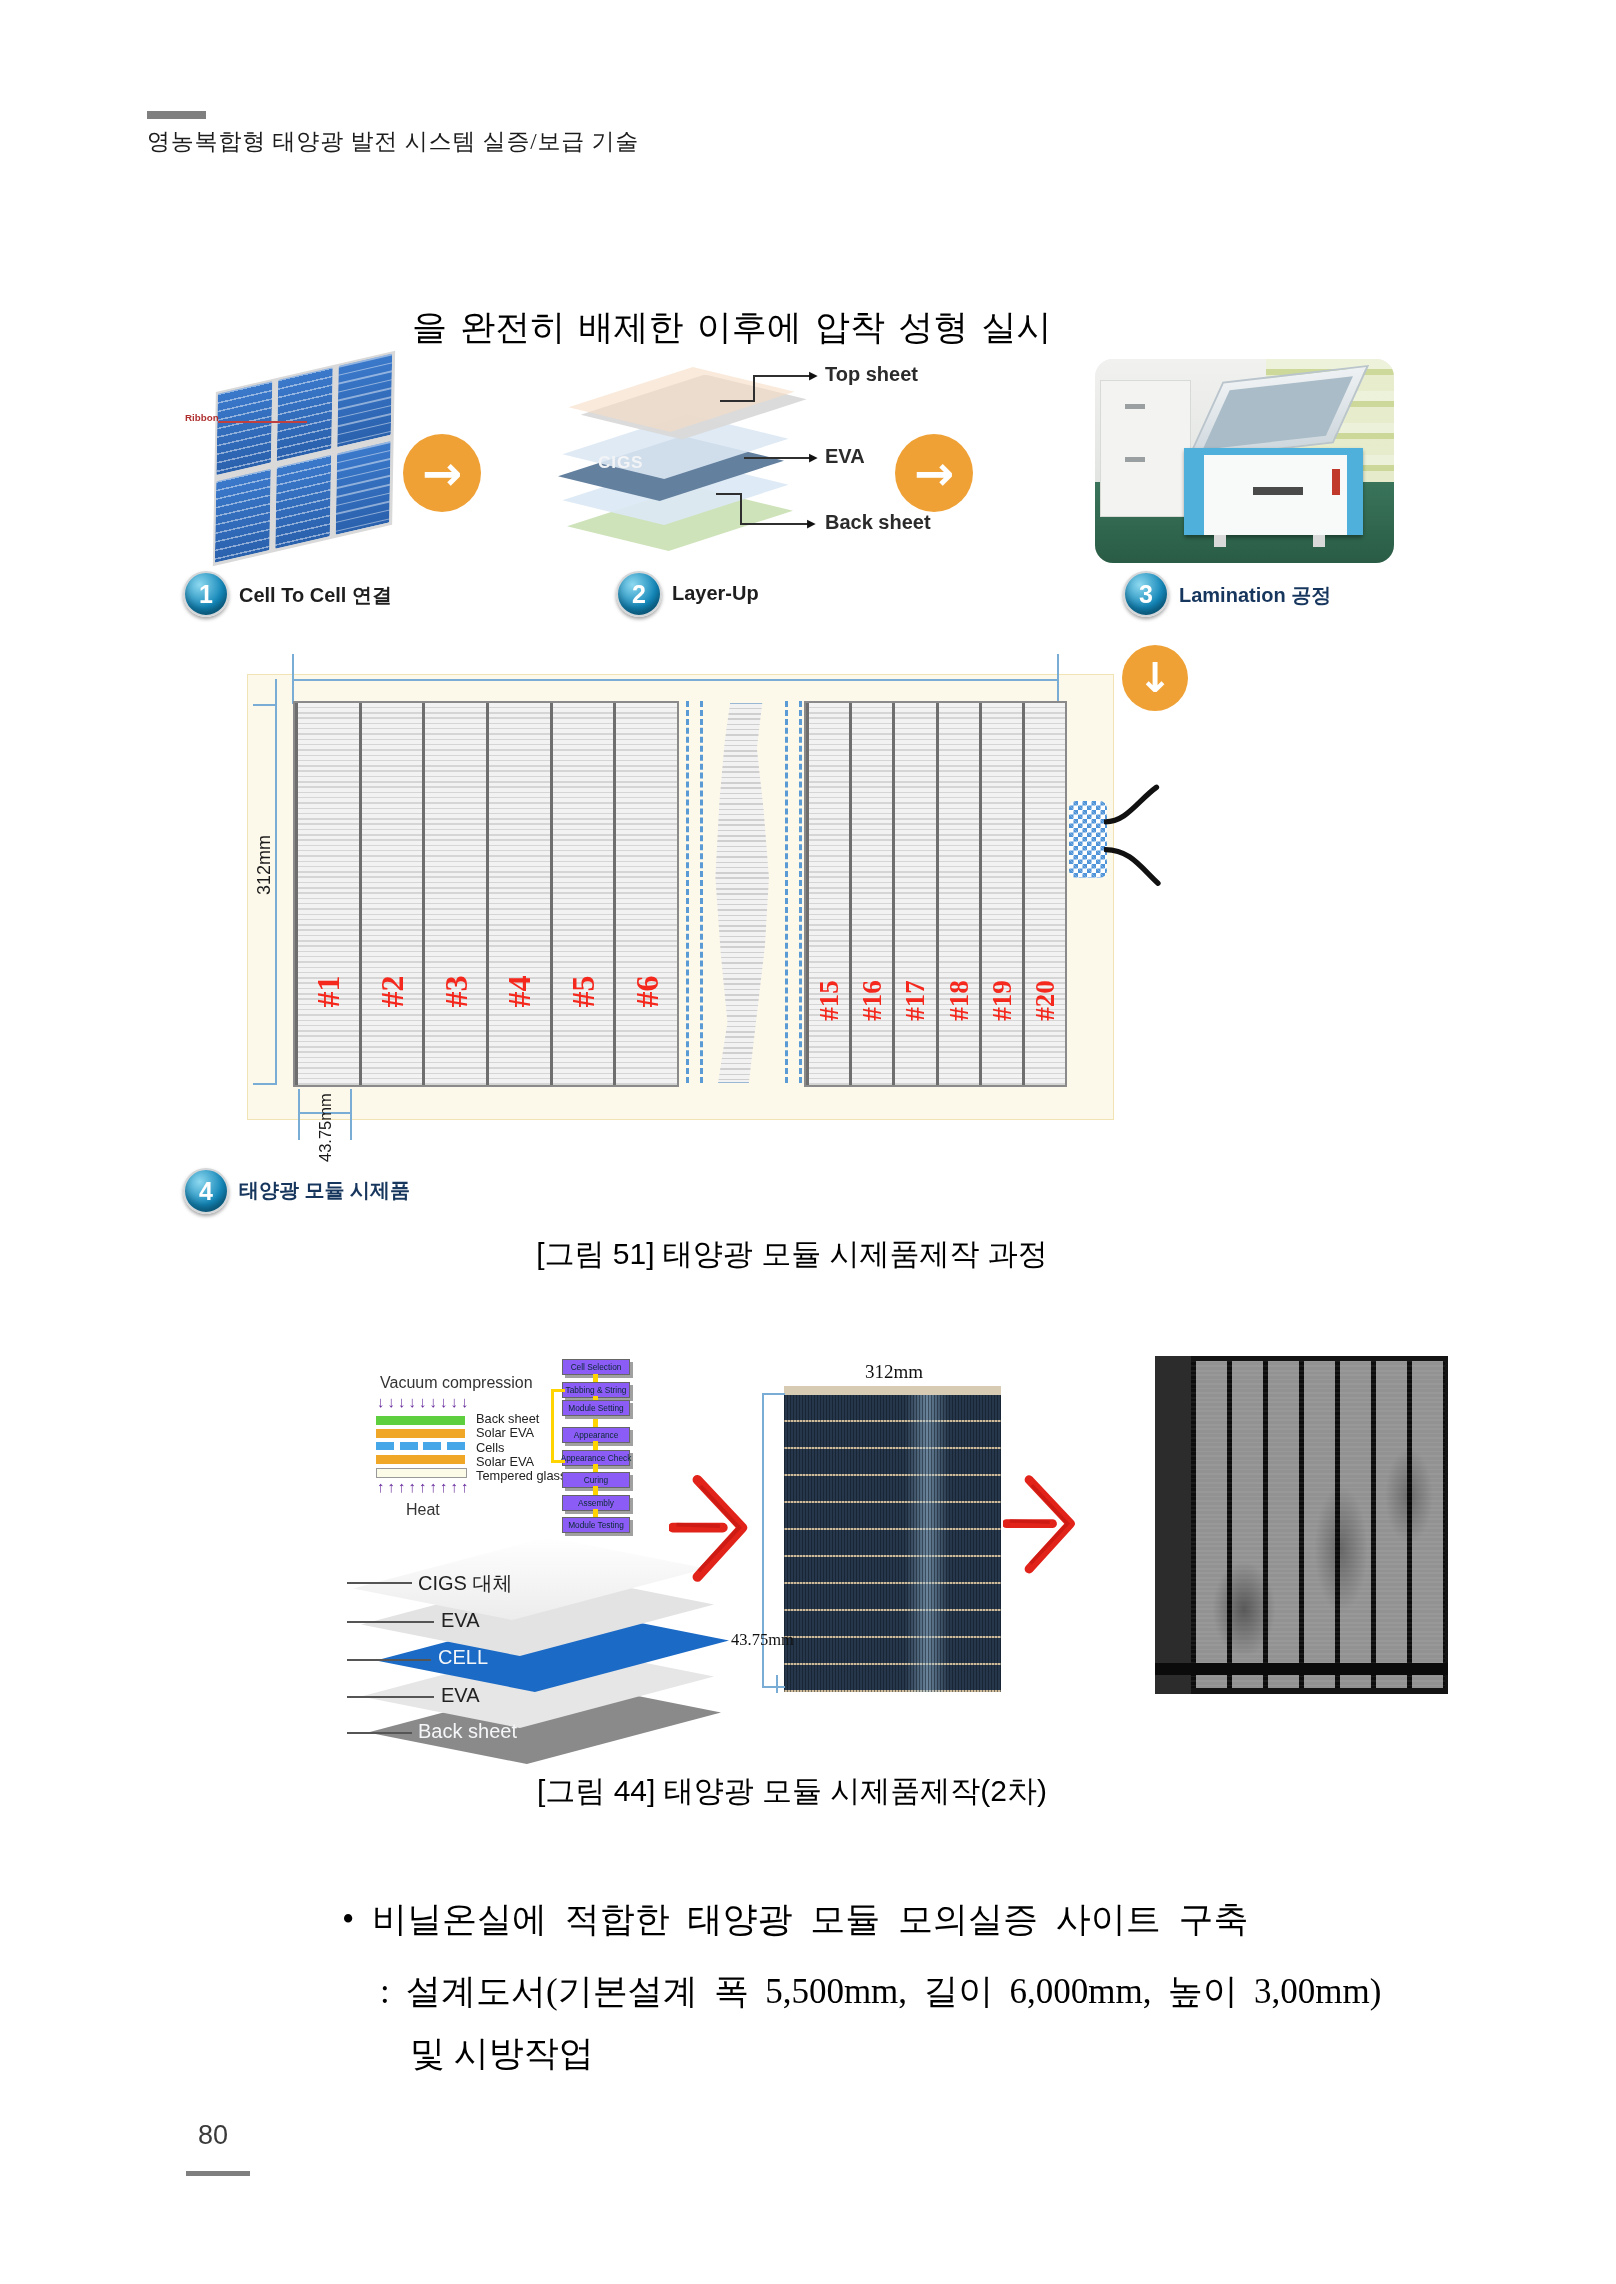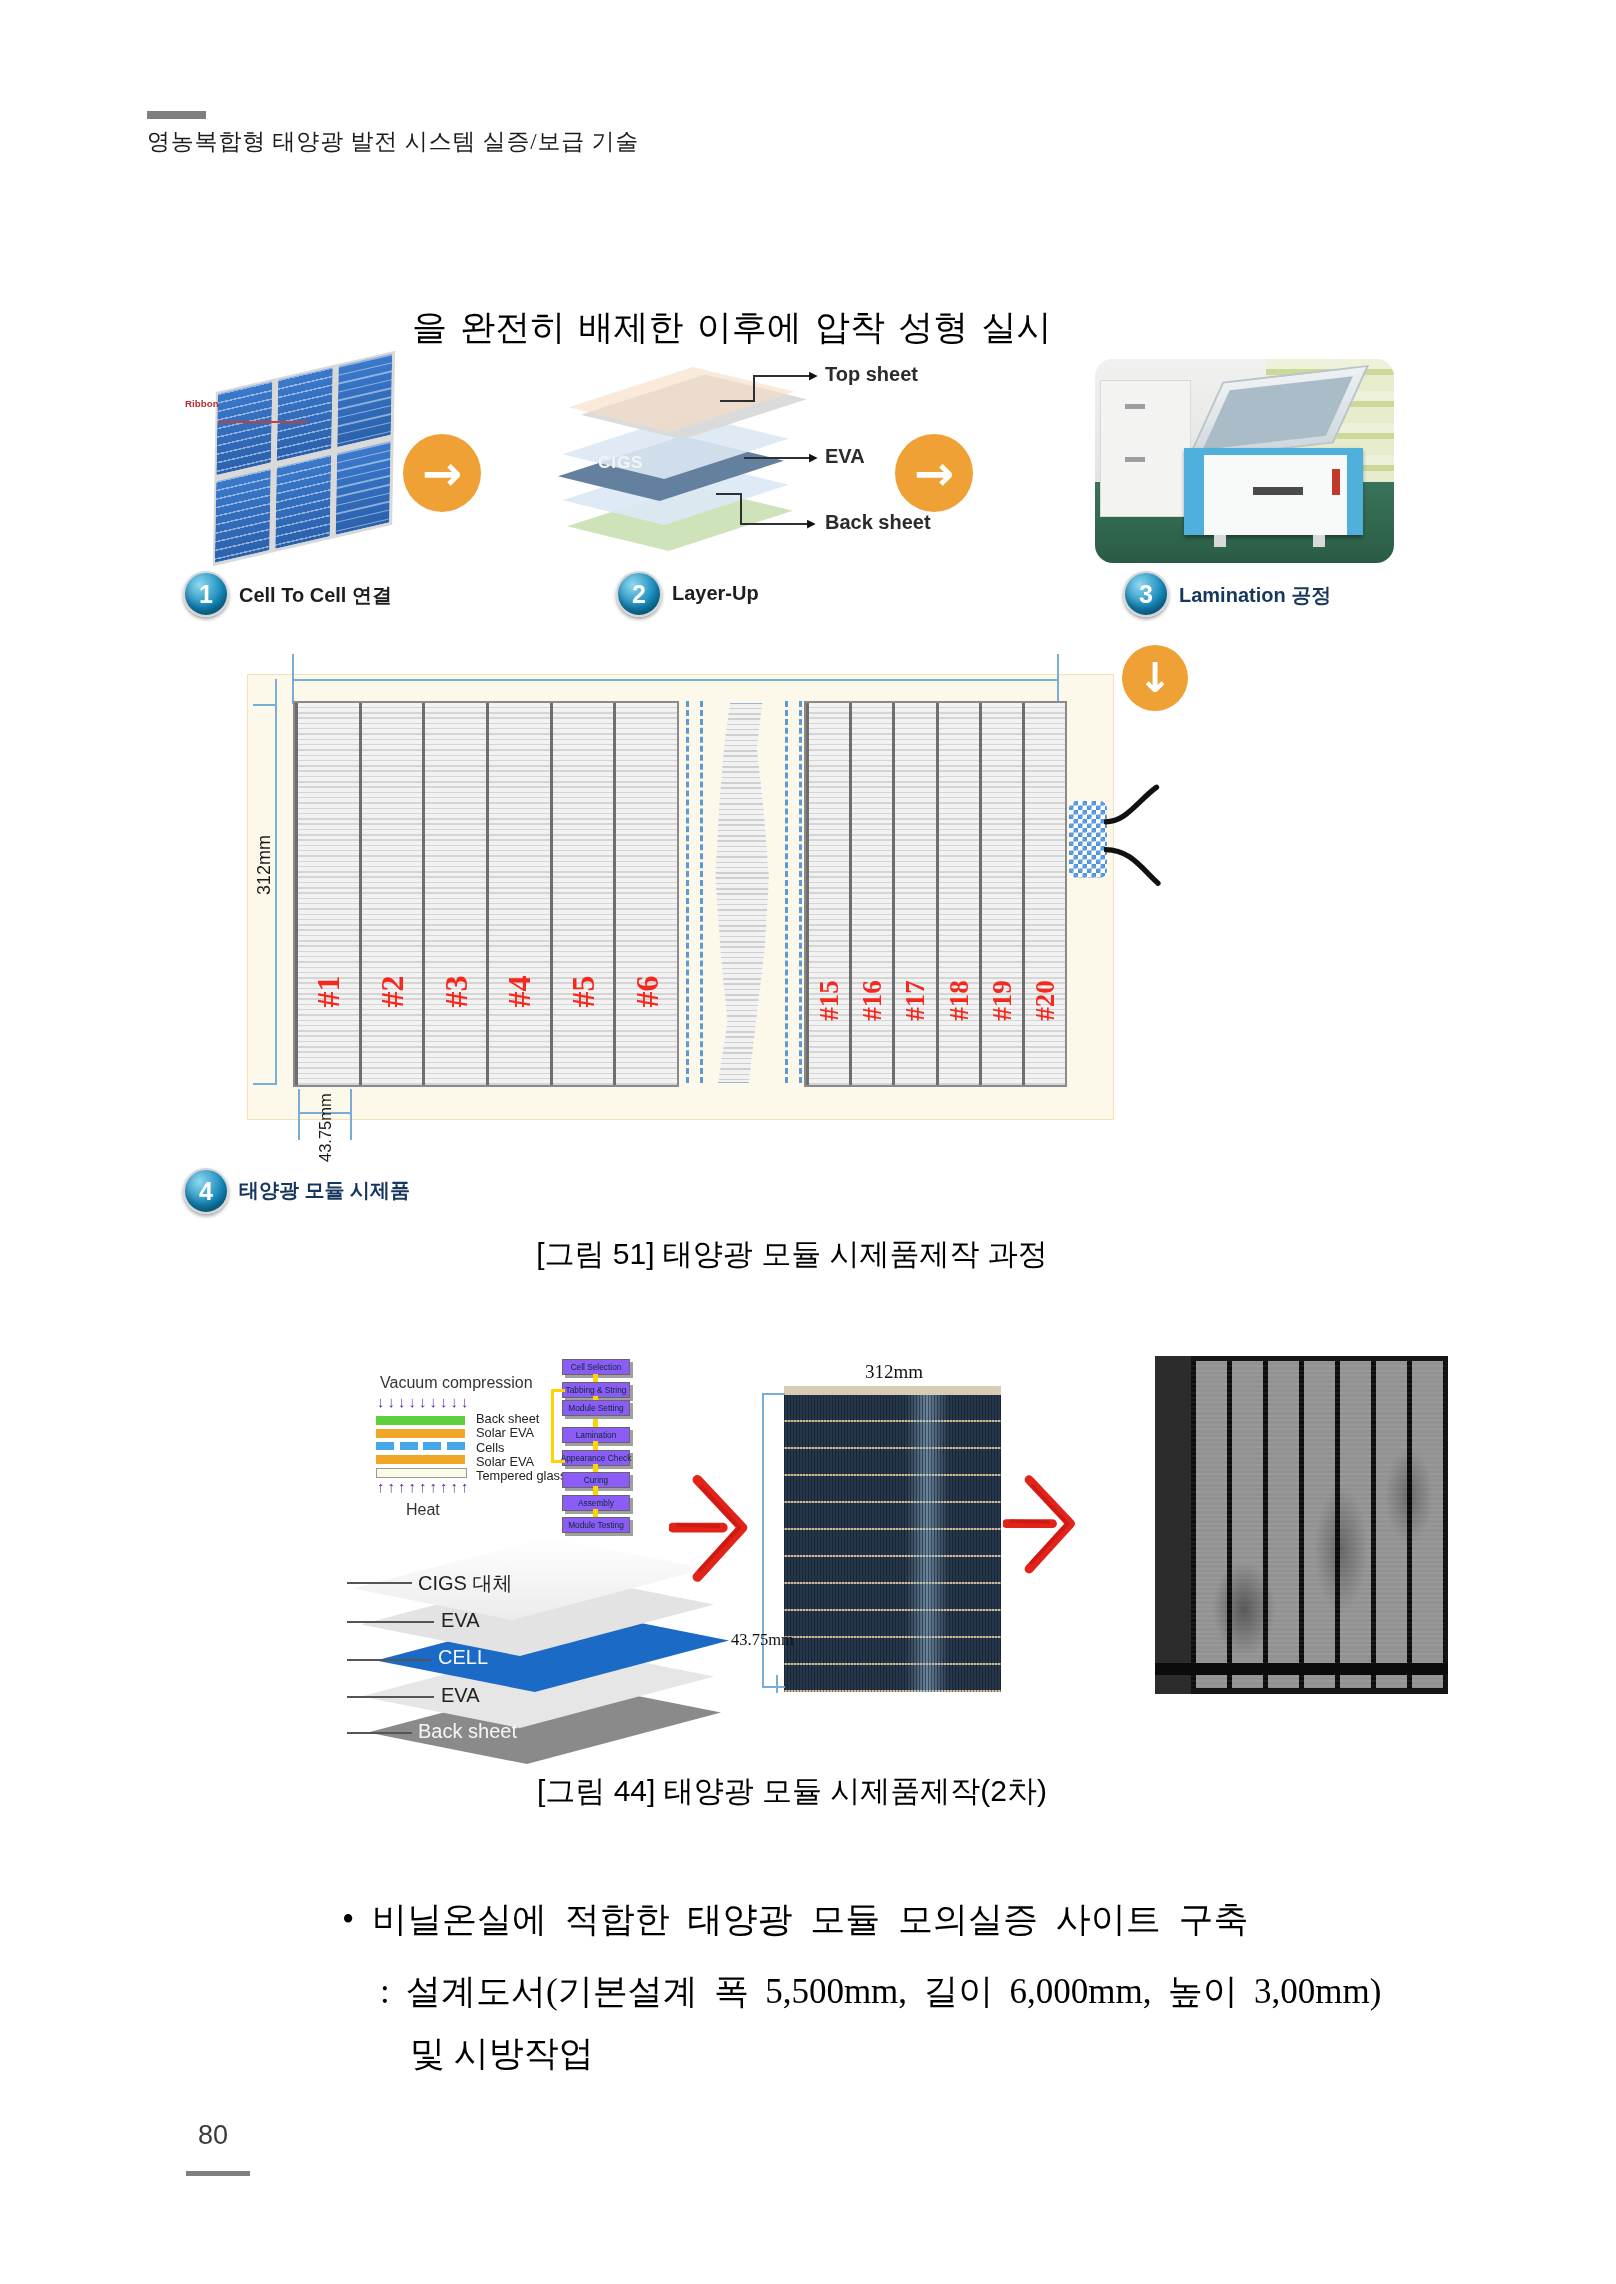--- a/index.html
+++ b/index.html
@@ -12,21 +12,21 @@
   .hdr-title{left:147px;top:126px;font-size:23px;letter-spacing:0.8px;color:#1c1c1c;white-space:nowrap;}
   
   .intro1{left:380px;top:233px;font-size:35px;word-spacing:10.5px;white-space:nowrap;color:#000;}
   .intro2{left:412px;top:304px;font-size:35px;word-spacing:4.5px;white-space:nowrap;color:#000;}
   
   .pv-grid{left:212px;top:374px;width:179px;height:164px;transform:rotate(-13deg) skewX(-14deg);
            background:#d9d9d9;display:grid;grid-template-rows:1fr 1fr;grid-template-columns:1fr 1fr 1fr;
            gap:6px;padding:2.3px;}
   .pv-cell{background-image:repeating-linear-gradient(180deg,rgba(255,255,255,.45) 0 1.5px,rgba(255,255,255,0) 1.5px 8.3px),
            linear-gradient(180deg,#3b79cb,#2a61ad);border-radius:1.5px;}
-  .ribbon-lbl{left:185px;top:398px;font-size:9.8px;font-weight:700;color:#b03030;}
+  .ribbon-lbl{left:185px;top:412px;font-size:9.8px;font-weight:700;color:#b03030;}
   .ribbon-line{left:218px;top:421px;width:89px;height:1.5px;background:#c04040;}
   .oarrow{width:78px;height:78px;border-radius:50%;background:#efa136;display:flex;align-items:center;justify-content:center;}
   .oarrow span{color:#fff;font-weight:900;font-size:48px;font-family:"DejaVu Sans",sans-serif;line-height:1;}
   .rh{position:absolute;width:226px;height:65px;clip-path:polygon(0 62%,55% 0,100% 38%,45% 100%);}
   .lu-line{background:#2f2f2f;}
   .lu-lbl{font-weight:700;font-size:20px;color:#2b2b2b;white-space:nowrap;}
   .ptr{font-size:11.3px;color:#111;}
   .machine{left:1095px;top:359px;width:299px;height:204px;border-radius:18px;overflow:hidden;background:#eef0ee;}
   .badge{width:42px;height:42px;border-radius:50%;border:2.3px solid #d4d6d8;
          background:radial-gradient(circle at 35% 28%,#8ed9f0,#1386b8 58%,#09587c);
@@ -276,21 +276,21 @@
     <div>Solar EVA</div>
     <div>Tempered glass</div>
   </div>
 
   <div class="a flowbox sans" style="top:1359px;">Cell Selection</div>
   <div class="a yconn" style="top:1374px;"></div>
   <div class="a flowbox sans" style="top:1382px;">Tabbing &amp; String</div>
   <div class="a yconn" style="top:1396px;"></div>
   <div class="a flowbox sans" style="top:1400px;">Module Setting</div>
   <div class="a yconn" style="top:1419px;"></div>
-  <div class="a flowbox sans" style="top:1427px;">Lamination</div>
+  <div class="a flowbox sans" style="top:1427px;">Appearance</div>
   <div class="a yconn" style="top:1441px;"></div>
   <div class="a flowbox sans" style="top:1450px;">Appearance Check</div>
   <div class="a yconn" style="top:1464px;"></div>
   <div class="a flowbox sans" style="top:1472px;">Curing</div>
   <div class="a yconn" style="top:1486px;"></div>
   <div class="a flowbox sans" style="top:1495px;">Assembly</div>
   <div class="a yconn" style="top:1509px;"></div>
   <div class="a flowbox sans" style="top:1517px;">Module Testing</div>
   <div class="a" style="left:551px;top:1389px;width:10.5px;height:68px;border-left:3.8px solid #ffd400;border-top:3.8px solid #ffd400;border-bottom:3.8px solid #ffd400;"></div>
 

